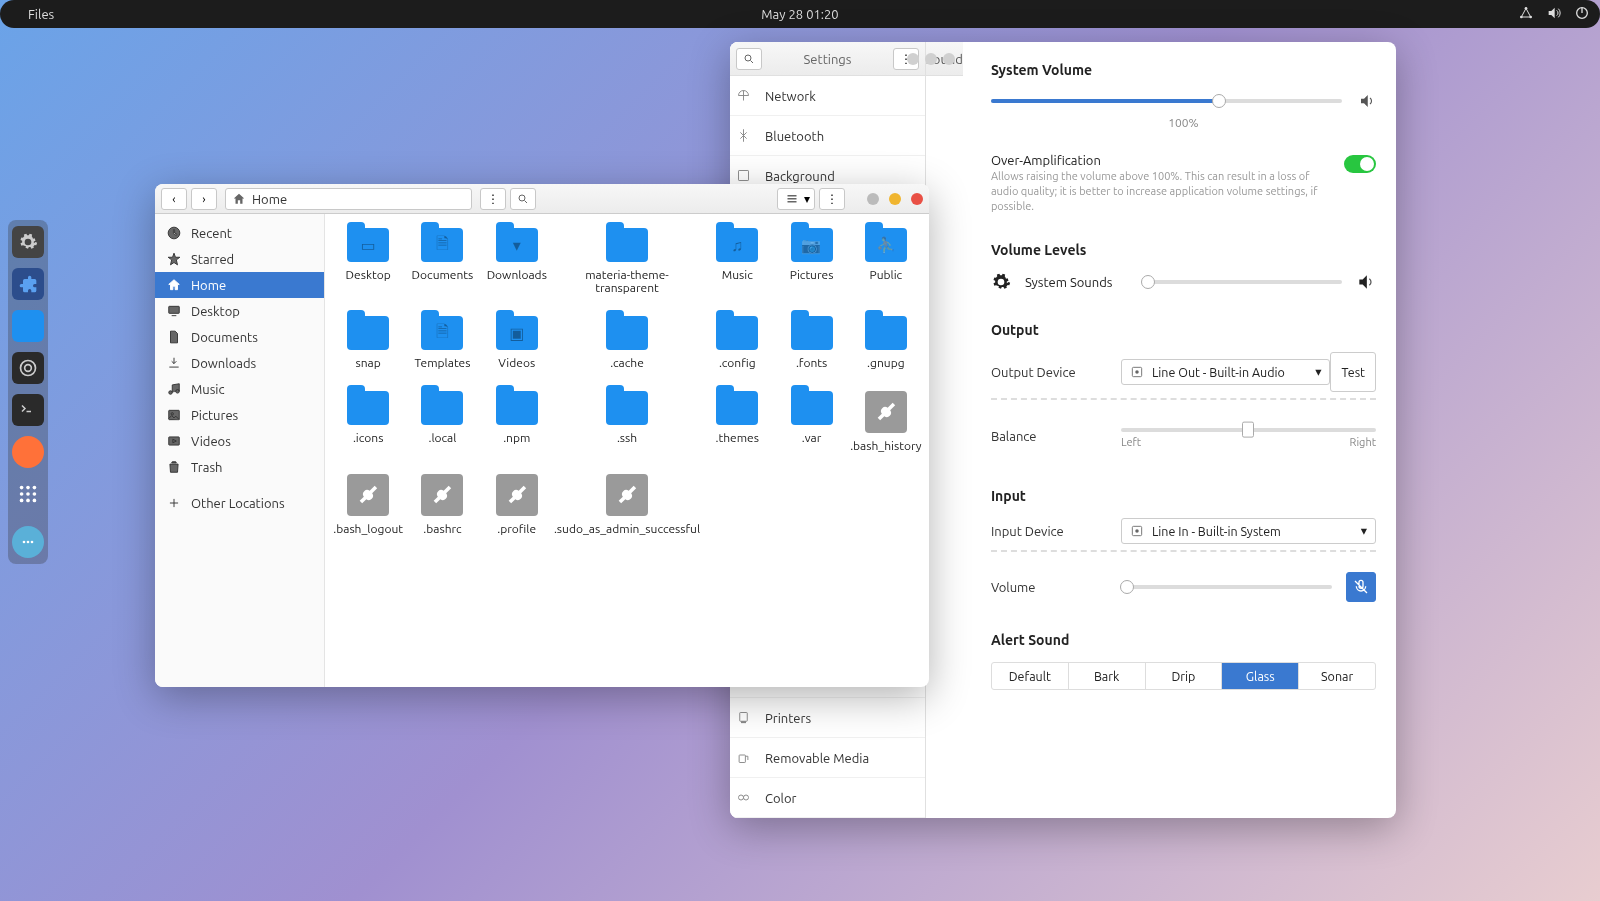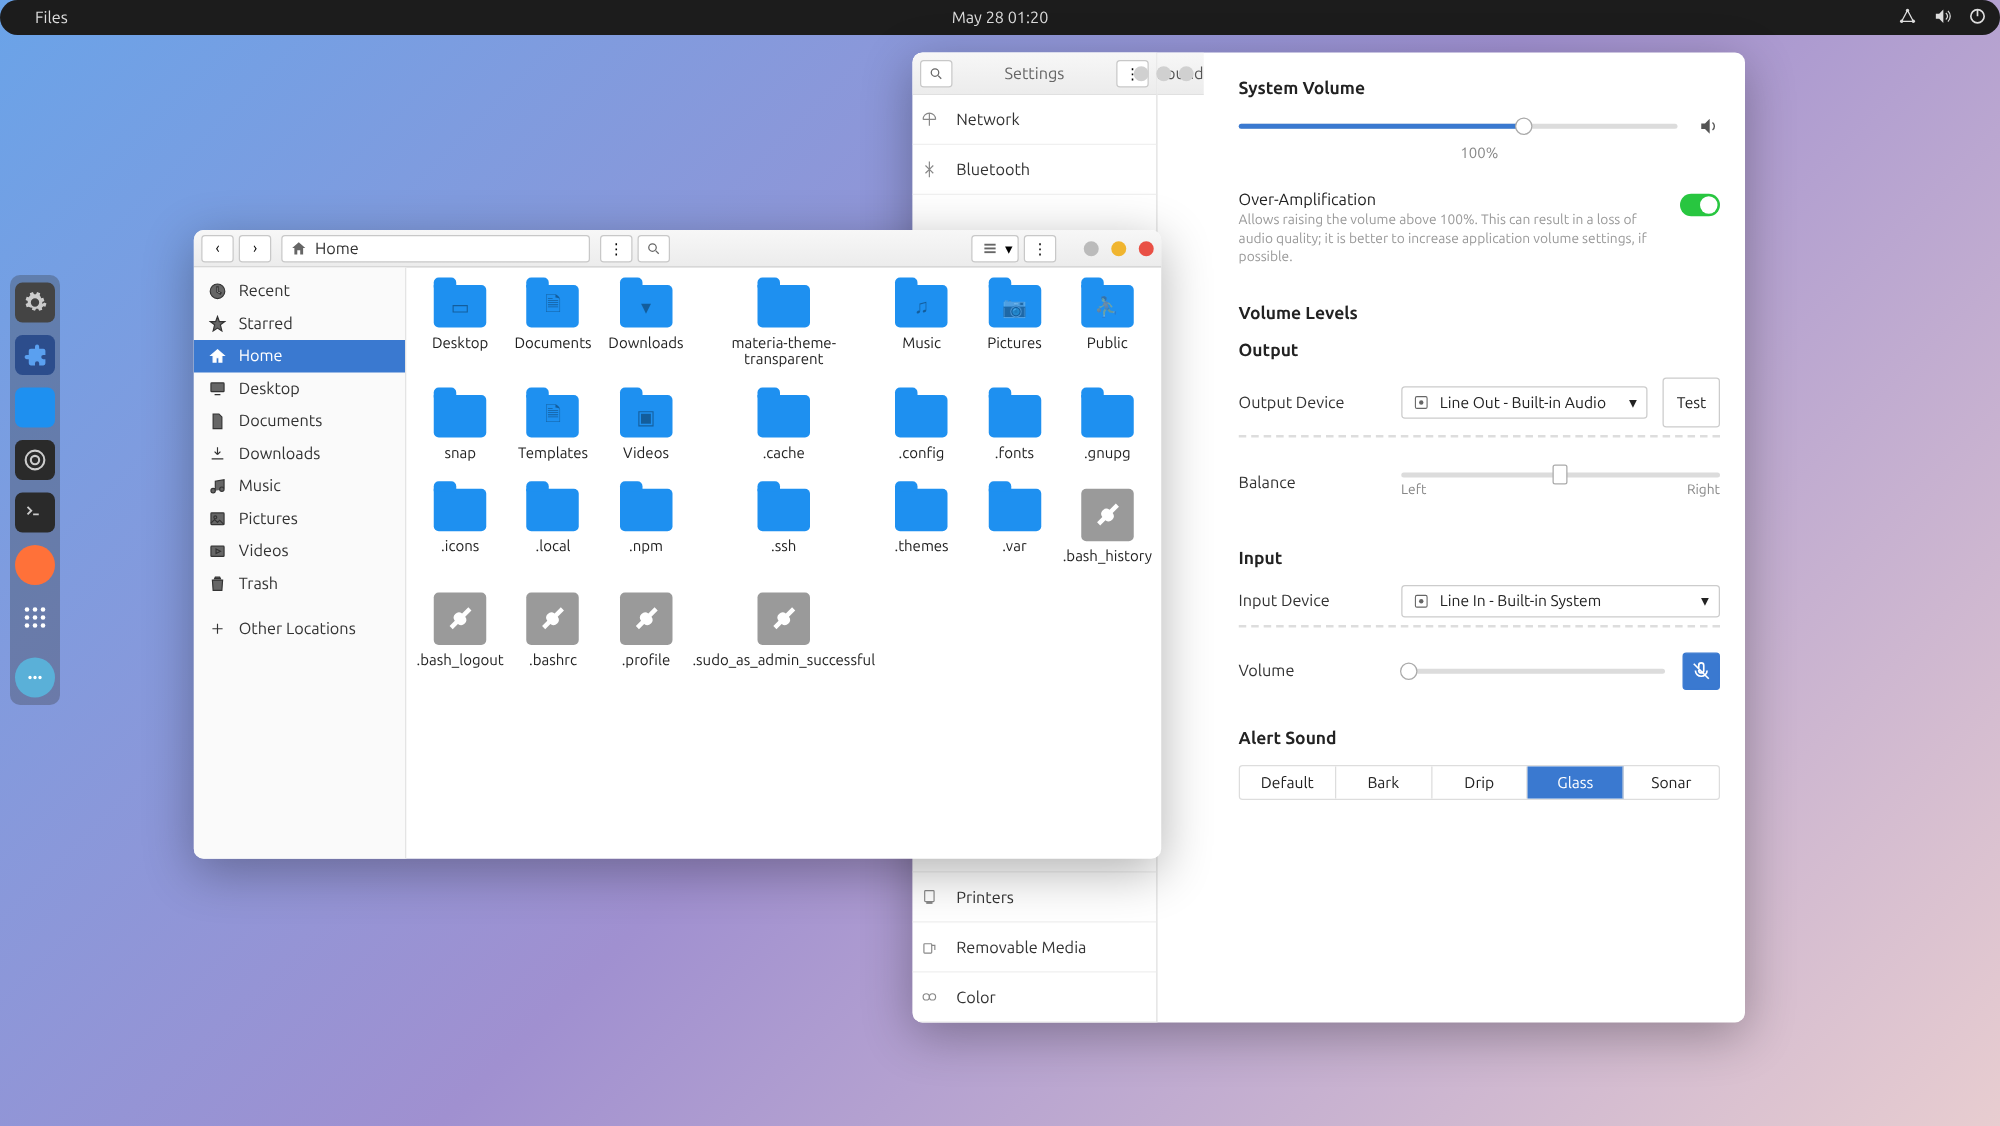--- a/index.html
+++ b/index.html
@@ -64,21 +64,21 @@
 .over-amp .txt { flex: 1; }
 .over-amp .txt .t { font-size: 13px; color: #222; margin-bottom: 2px; }
 .over-amp .txt .d { font-size: 11px; color: #999; line-height: 1.35; }
 .toggle { width: 32px; height: 18px; background: #28c640; border-radius: 9px; position: relative; flex-shrink: 0; margin-top: 2px; }
 .toggle::after { content: ""; position: absolute; right: 2px; top: 2px; width: 14px; height: 14px; background: #fff; border-radius: 50%; }
 .row-field { display: flex; align-items: center; }
 .row-field .lbl { width: 130px; color: #333; }
 .combo { flex: 1; height: 26px; border: 1px solid #ccc; border-radius: 3px; display: flex; align-items: center; padding: 0 8px; font-size: 12.5px; gap: 8px; position: relative; }
 .combo .chev { margin-left: auto; }
 .dashed { height: 1px; border-top: 2px dashed #ddd; margin: 6px 0 20px 0; }
-.mini-btn { height: 40px; padding: 0 10px; border: 1px solid #ccc; border-radius: 3px; display: flex; align-items: center; font-size: 12.5px; margin-left: 12px; }
+.mini-btn { height: 40px; padding: 0 10px; border: 1px solid #ccc; border-radius: 3px; display: flex; align-items: center; font-size: 12.5px; margin-left: 0; }
 .icon-sq { width: 30px; height: 30px; border: 1px solid #ccc; border-radius: 3px; display: flex; align-items: center; justify-content: center; }
 .icon-sq.blue { background: #3a79d0; border-color: #3a79d0; }
 .icon-sq.blue svg { fill: #fff; }
 .balance-track { flex: 1; position: relative; height: 32px; }
 .balance-line { position: absolute; left: 0; right: 0; top: 8px; height: 4px; background: #dcdcdc; border-radius: 2px; }
 .balance-thumb { position: absolute; top: 8px; left: 50%; width: 12px; height: 16px; background: #fff; border: 1px solid #aaa; border-radius: 2px; transform: translate(-50%,-40%); }
 .balance-labels { position: absolute; left: 0; right: 0; top: 16px; display: flex; justify-content: space-between; font-size: 11px; color: #888; }
 .alert-seg { display: flex; border: 1px solid #ddd; border-radius: 3px; overflow: hidden; margin-top: 0; }
 .alert-seg > div { flex: 1; height: 26px; display: flex; align-items: center; justify-content: center; font-size: 12.5px; border-right: 1px solid #ddd; cursor: pointer; }
 .alert-seg > div:last-child { border-right: none; }
@@ -175,20 +175,26 @@
             <path d="M12 4a8 8 0 018 8M12 4a8 8 0 00-8 8m8-8v16m-8-8h16" stroke="#888" fill="none" stroke-width="1.5"></path>
           </svg>
           <span>Network</span>
         </div>
         <div class="settings-nav-item">
           <svg viewBox="0 0 24 24">
             <path d="M7 7l5 5-5 5m5-5l5-5m-5 5l5 5M12 2v20" stroke="#888" fill="none" stroke-width="1.5"></path>
           </svg>
           <span>Bluetooth</span>
         </div>
+        <div class="settings-nav-item">
+          <svg viewBox="0 0 24 24">
+            <rect x="4" y="4" width="16" height="16" rx="1" fill="none" stroke="#888" stroke-width="1.5"></rect>
+          </svg>
+          <span>Background</span>
+        </div>
       </div>
     <div style="flex:1"></div>
     <div id="settings-nav-bottom">
         <div class="settings-nav-item">
           <svg viewBox="0 0 24 24">
             <rect x="3" y="6" width="18" height="12" rx="2" fill="none" stroke="#888" stroke-width="1.5"></rect>
           </svg>
           <span>Keyboard</span>
         </div>
         <div class="settings-nav-item">
@@ -239,20 +245,34 @@
 
       <div class="over-amp">
         <div class="txt">
           <div class="t">Over-Amplification</div>
           <div class="d">Allows raising the volume above 100%. This can result in a loss of audio quality; it is better to increase application volume settings, if possible.</div>
         </div>
         <div class="toggle"></div>
       </div>
 
       <div class="sec-title">Volume Levels</div>
+      <div class="vl-row">
+        <svg viewBox="0 0 24 24">
+            <path d="M12 8a4 4 0 100 8 4 4 0 000-8zm9 4l2 1-1 3-2-.5a8 8 0 01-1.5 1.5l.5 2-3 1-1-2h-2l-1 2-3-1 .5-2A8 8 0 016 16l-2 .5-1-3 2-1v-2l-2-1 1-3 2 .5A8 8 0 017.5 5L7 3l3-1 1 2h2l1-2 3 1-.5 2A8 8 0 0118 8l2-.5 1 3-2 1v2z"></path>
+          </svg>
+        <span>System Sounds</span>
+        <div class="slider-track" style="flex:1;margin-left:16px">
+          <div class="slider-fill" style="width:3%"></div>
+          <div class="slider-thumb" style="left:3%"></div>
+        </div>
+        <svg width="18" height="18" viewBox="0 0 24 24" fill="#555">
+            <path d="M4 9v6h4l5 5V4L8 9H4z"></path>
+            <path d="M16 8a5 5 0 010 8" stroke="#555" stroke-width="1.5" fill="none"></path>
+          </svg>
+      </div>
 
       <div class="sec-title">Output</div>
       <div class="row-field">
         <div class="lbl">Output Device</div>
         <div class="combo">
           <svg width="14" height="14" viewBox="0 0 24 24" fill="#666">
               <rect x="4" y="4" width="16" height="16" rx="2" fill="none" stroke="#666" stroke-width="1.5"></rect>
               <circle cx="12" cy="12" r="3"></circle>
             </svg>
           <span>Line Out - Built-in Audio</span>

